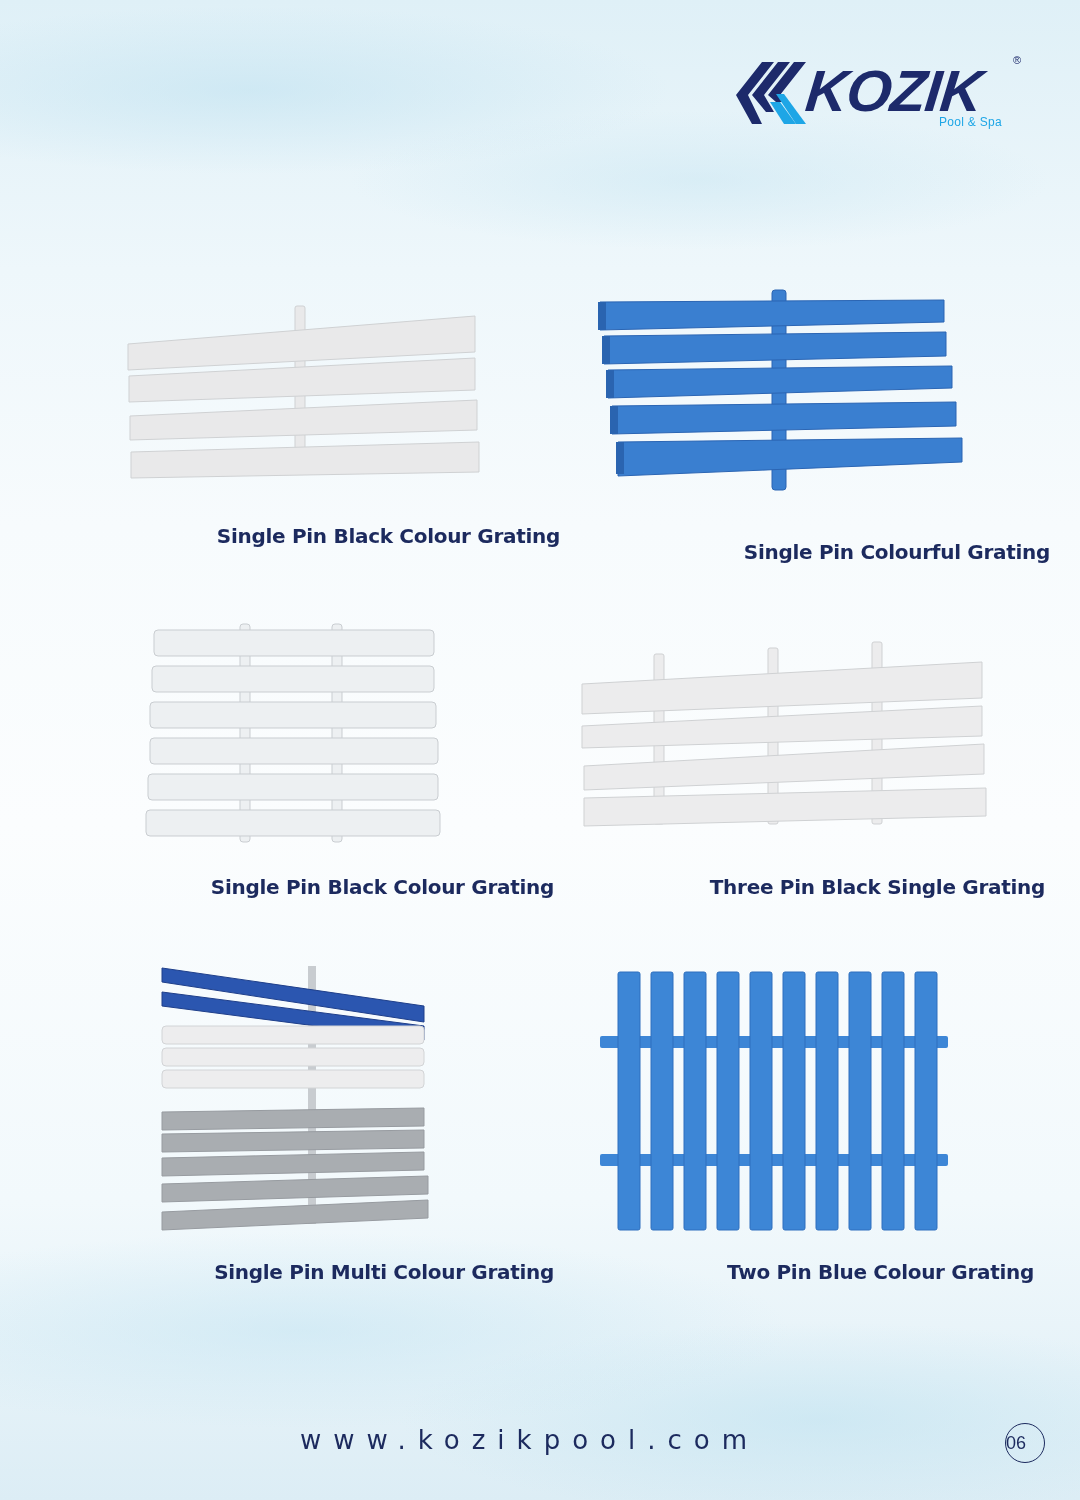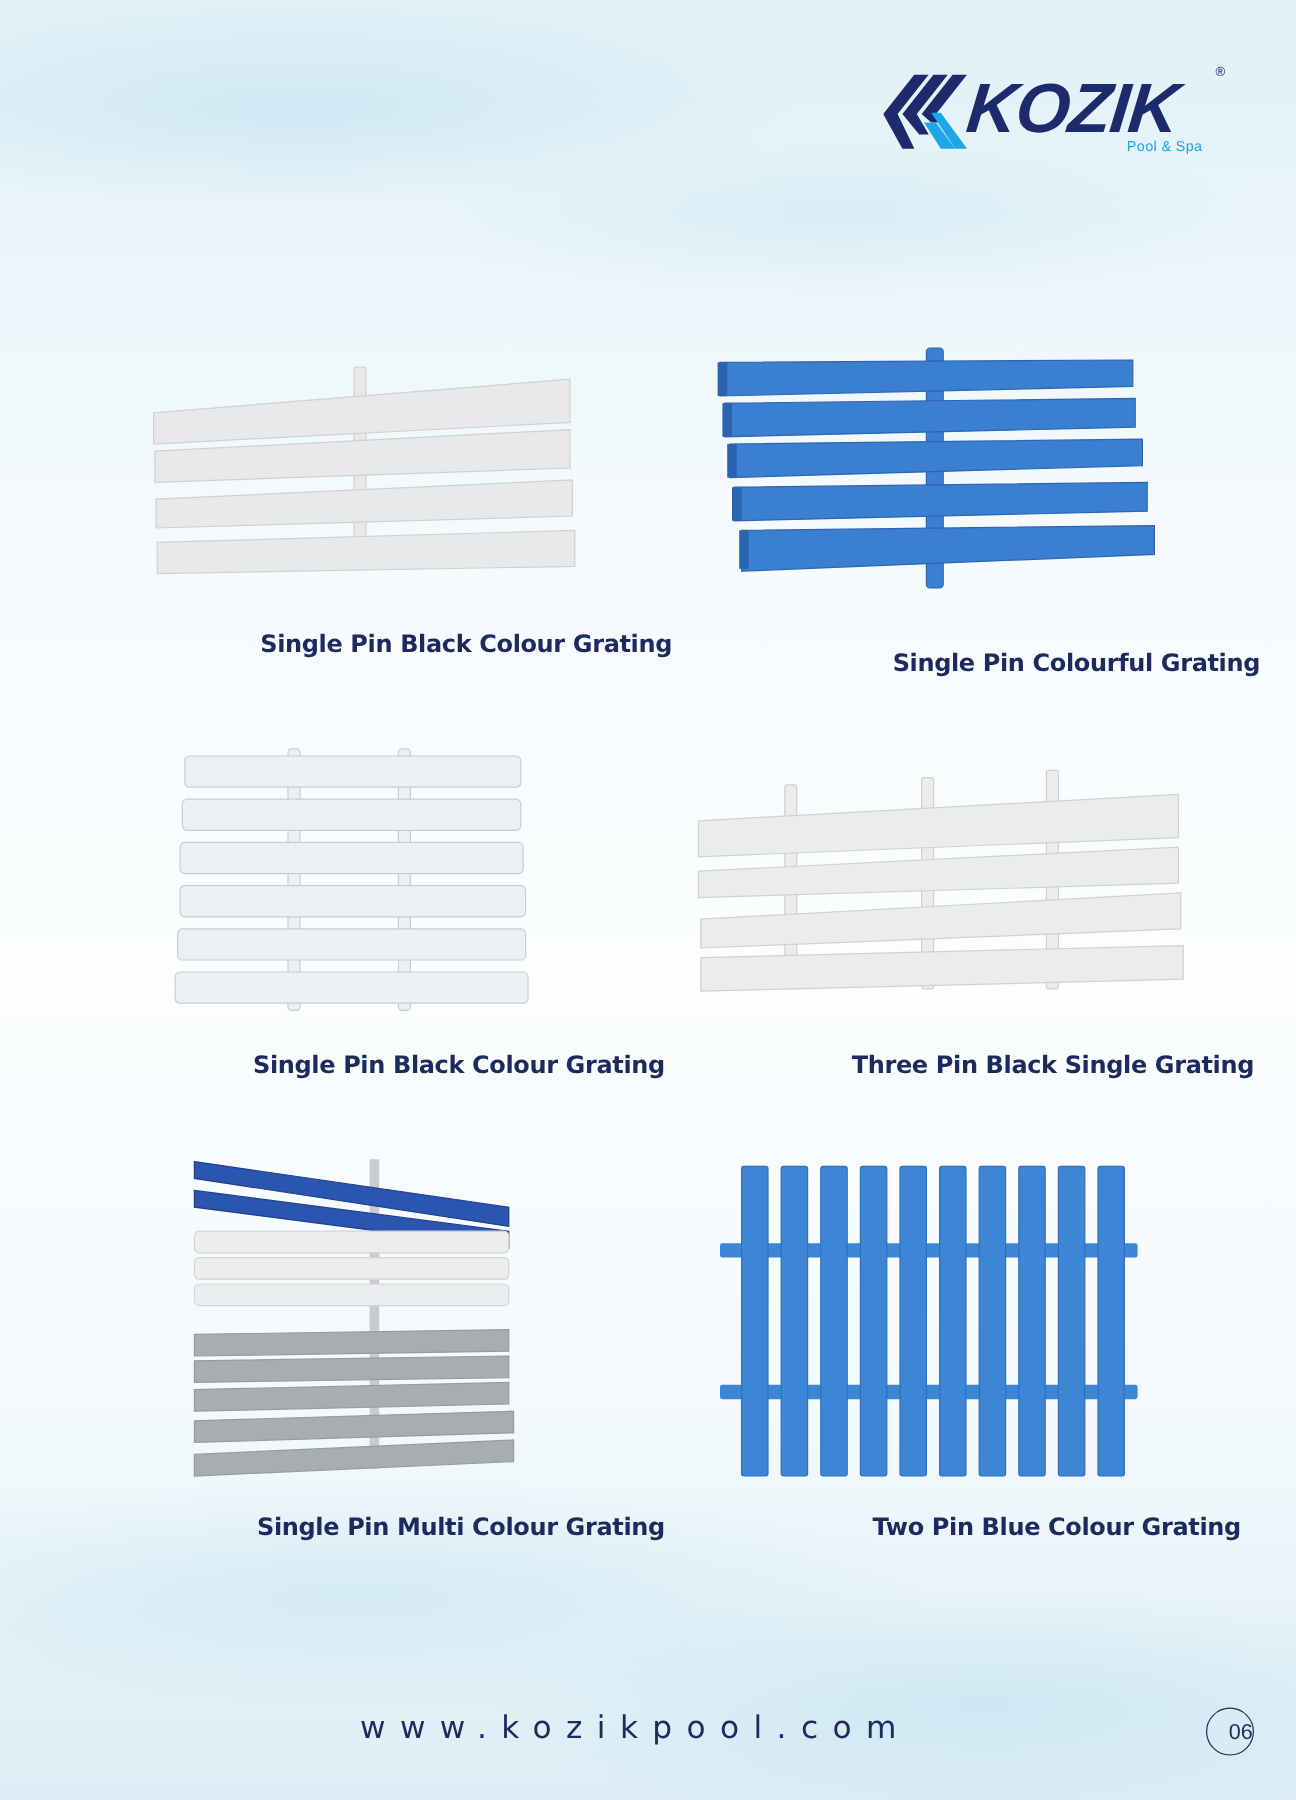--- a/index.html
+++ b/index.html
@@ -36,21 +36,21 @@
   }
   .footer-url {
     position: absolute; left: 300px; top: 1425px; width: 480px;
     font-family: "DejaVu Sans", sans-serif; font-size: 26px;
     letter-spacing: 12px; color: #1c2a5e;
   }
   .page-num {
     position: absolute; left: 1005px; top: 1423px; width: 40px; height: 40px;
     border: 1.5px solid #1c2a5e; border-radius: 50%;
     font-family: "Liberation Sans", sans-serif; font-size: 18px;
-    color: #1c2a5e; text-align: right; line-height: 38px;
+    color: #1c2a5e; text-align: left; line-height: 38px;
   }
 </style>
 </head>
 <body>
 
 <div class="logo">
   <svg width="72" height="66" viewBox="0 0 72 66">
     <polygon points="26,0 38,0 12,33 26,62 16,62 0,33" fill="#1d2a6b"></polygon>
     <polygon points="42,0 54,0 28,33 38,50 30,50 16,33" fill="#1d2a6b"></polygon>
     <polygon points="58,0 70,0 44,33 48,40 40,40 32,33" fill="#1d2a6b"></polygon>

